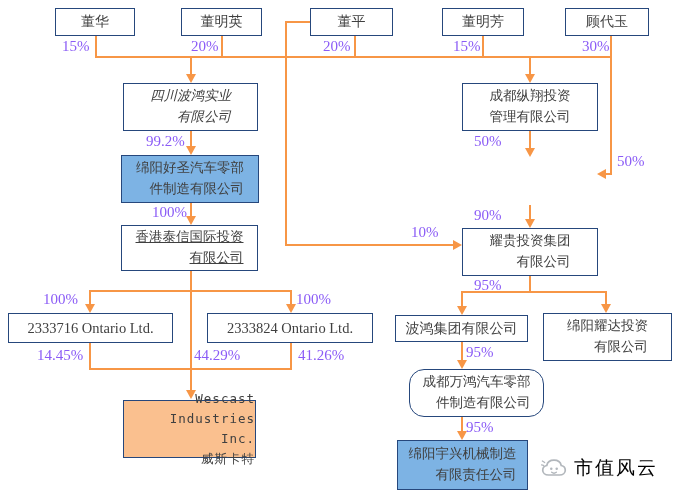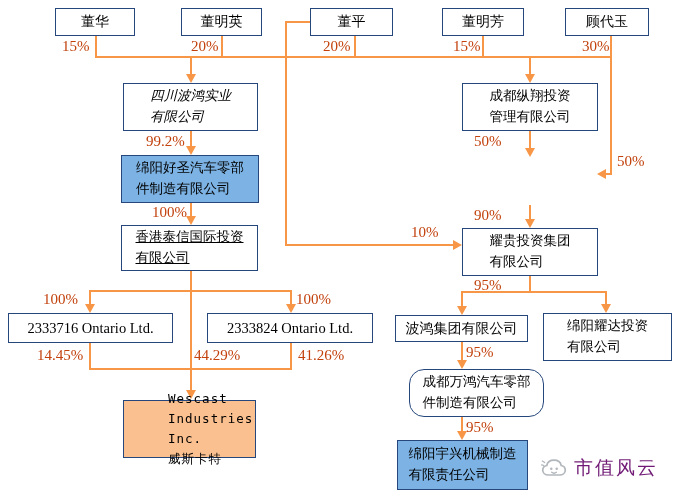--- a/index.html
+++ b/index.html
@@ -1,42 +1,42 @@
 <!DOCTYPE html>
 <html><head>
 <meta charset="utf-8">
 <style>
   html,body{margin:0;padding:0;background:#fff;}
   #canvas{
     position:relative;width:673px;height:500px;background:#fff;overflow:hidden;
     font-family:"Liberation Serif","DejaVu Serif",serif;
   }
   .box{
-    position:absolute;border:1.5px solid #26477C;background:#fff;color:#000000;
-    display:flex;align-items:center;justify-content:center;text-align:left;
+    position:absolute;border:1.5px solid #26477C;background:#fff;color:#404040;
+    display:flex;align-items:center;justify-content:center;text-align:right;
     font-size:13.5px;line-height:1.55;white-space:pre-line;box-sizing:border-box;
   }
   .box.blue{background:#7DB3E4;}
   .box.orangefill{
     background:#FAC08F;font-family:"DejaVu Sans Mono",monospace;
     font-size:12.5px;letter-spacing:1px;line-height:1.6;
   }
   .pct{
-    position:absolute;font-size:15px;color:#c2410c;white-space:nowrap;
+    position:absolute;font-size:15px;color:#8b5cf6;white-space:nowrap;
     font-family:"Liberation Serif","DejaVu Serif",serif;
   }
   .hl,.vl{position:absolute;background:#F79646;}
   .hl{height:2px;}
   .vl{width:2px;}
   .arr-down{position:absolute;width:0;height:0;border-left:5px solid transparent;border-right:5px solid transparent;border-top:9px solid #F79646;}
   .arr-right{position:absolute;width:0;height:0;border-top:5px solid transparent;border-bottom:5px solid transparent;border-left:9px solid #F79646;}
   .arr-left{position:absolute;width:0;height:0;border-top:5px solid transparent;border-bottom:5px solid transparent;border-right:9px solid #F79646;}
   .watermark{
     position:absolute;left:540px;top:454px;display:flex;align-items:center;gap:6px;
-    color:#701a75;
+    color:#000000;
   }
   .watermark .wm-text{
     font-size:19px;letter-spacing:2px;
     font-family:"Liberation Sans","DejaVu Sans",sans-serif;
   }
 </style>
 </head>
 <body>
 
 <div id="canvas">

